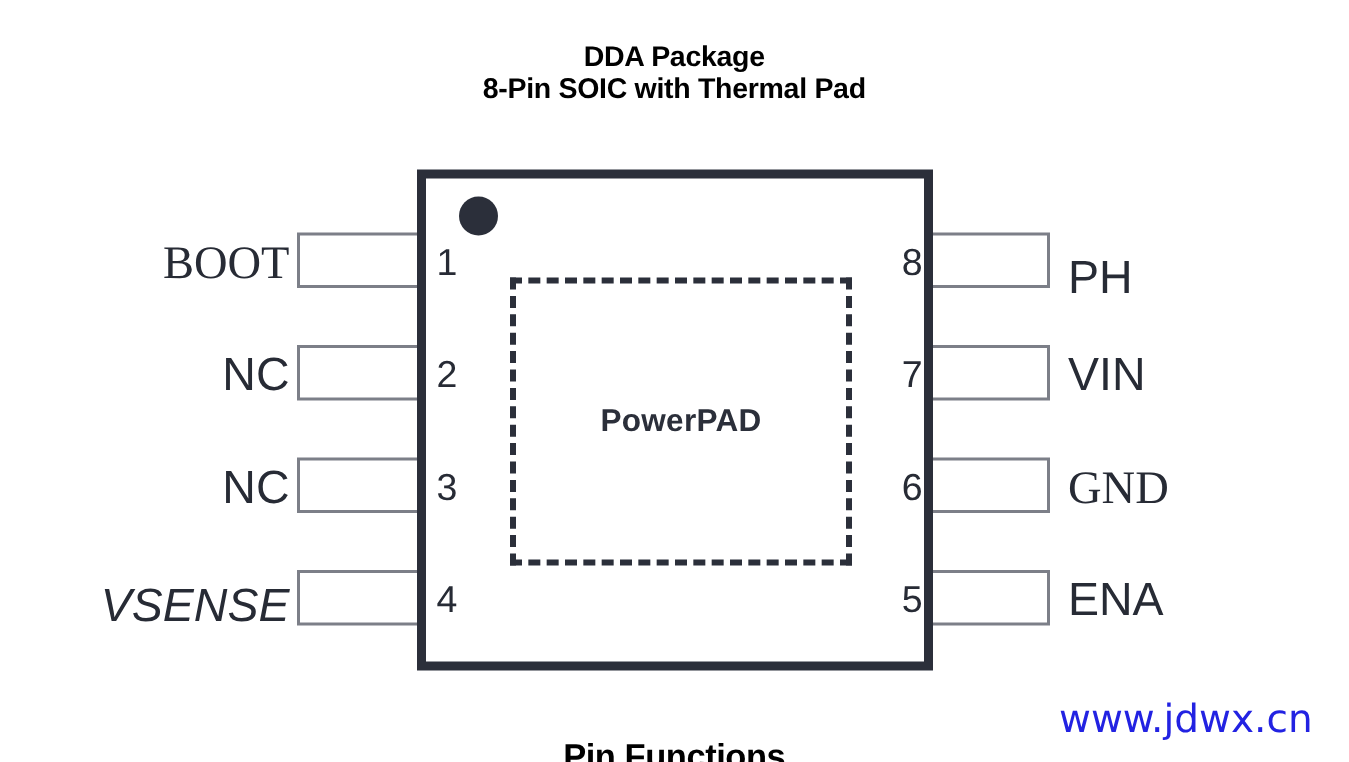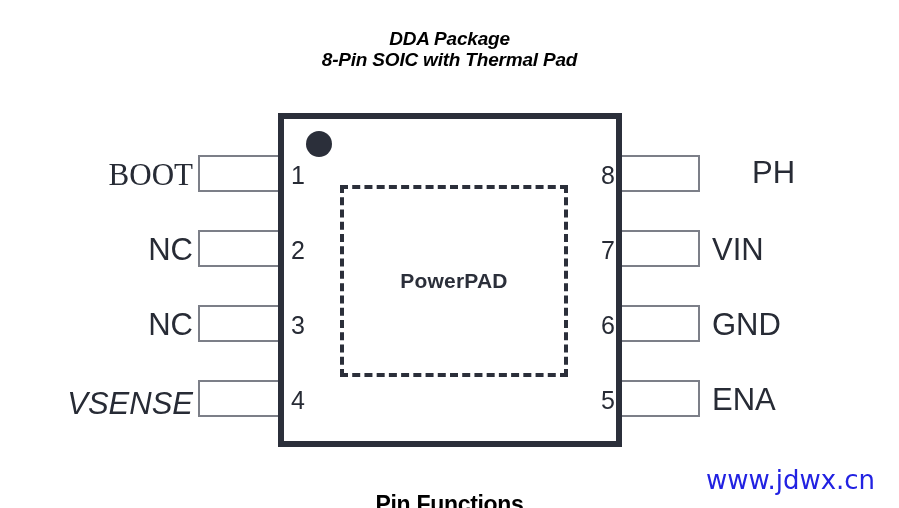--- a/index.html
+++ b/index.html
@@ -26,21 +26,20 @@
   }
   #title-block .title-line {
     display: block;
     font-family: "Liberation Sans", sans-serif;
     font-weight: bold;
     font-size: 19px;
     line-height: 21px;
     letter-spacing: -0.2px;
     color: #000000;
     white-space: pre;
-    font-style: italic;
   }
 
   
   #package-body {
     position: absolute;
     left: 278px;
     top: 113px;
     width: 344px;
     height: 334px;
     box-sizing: border-box;
@@ -187,20 +186,20 @@
 <div class="pin-number right" style="top:163px;">8</div>
 <div class="pin-number right" style="top:238px;">7</div>
 <div class="pin-number right" style="top:313px;">6</div>
 <div class="pin-number right" style="top:388px;">5</div>
 
 <div class="pin-label left" style="top:159px;font-family:Liberation Serif, serif;">BOOT</div>
 <div class="pin-label left" style="top:234px;">NC</div>
 <div class="pin-label left" style="top:309px;">NC</div>
 <div class="pin-label left" style="top:388px;font-style:italic;">VSENSE</div>
 
-<div class="pin-label right" style="top:157px;margin-left:40px;">PH</div>
+<div class="pin-label right" style="top:169px;">PH</div>
 <div class="pin-label right" style="top:234px;">VIN</div>
-<div class="pin-label right" style="top:309px;">GND</div>
+<div class="pin-label right" style="top:309px;font-family:Liberation Serif, serif;">GND</div>
 <div class="pin-label right" style="top:384px;">ENA</div>
 
 <div id="pin-functions-caption">Pin Functions</div>
 
 <div id="watermark">www.jdwx.cn</div>
 
 </body></html>

